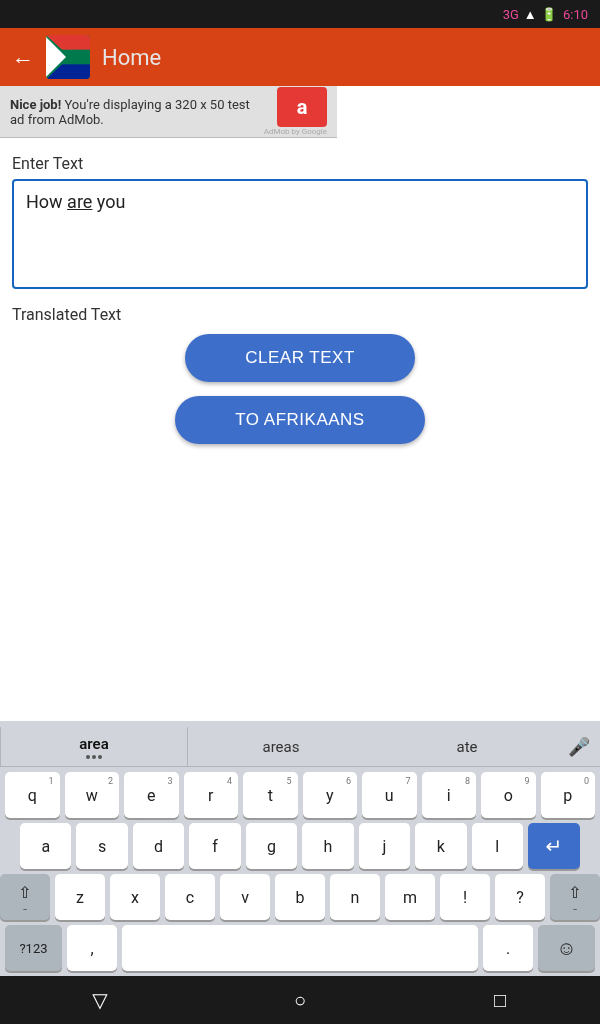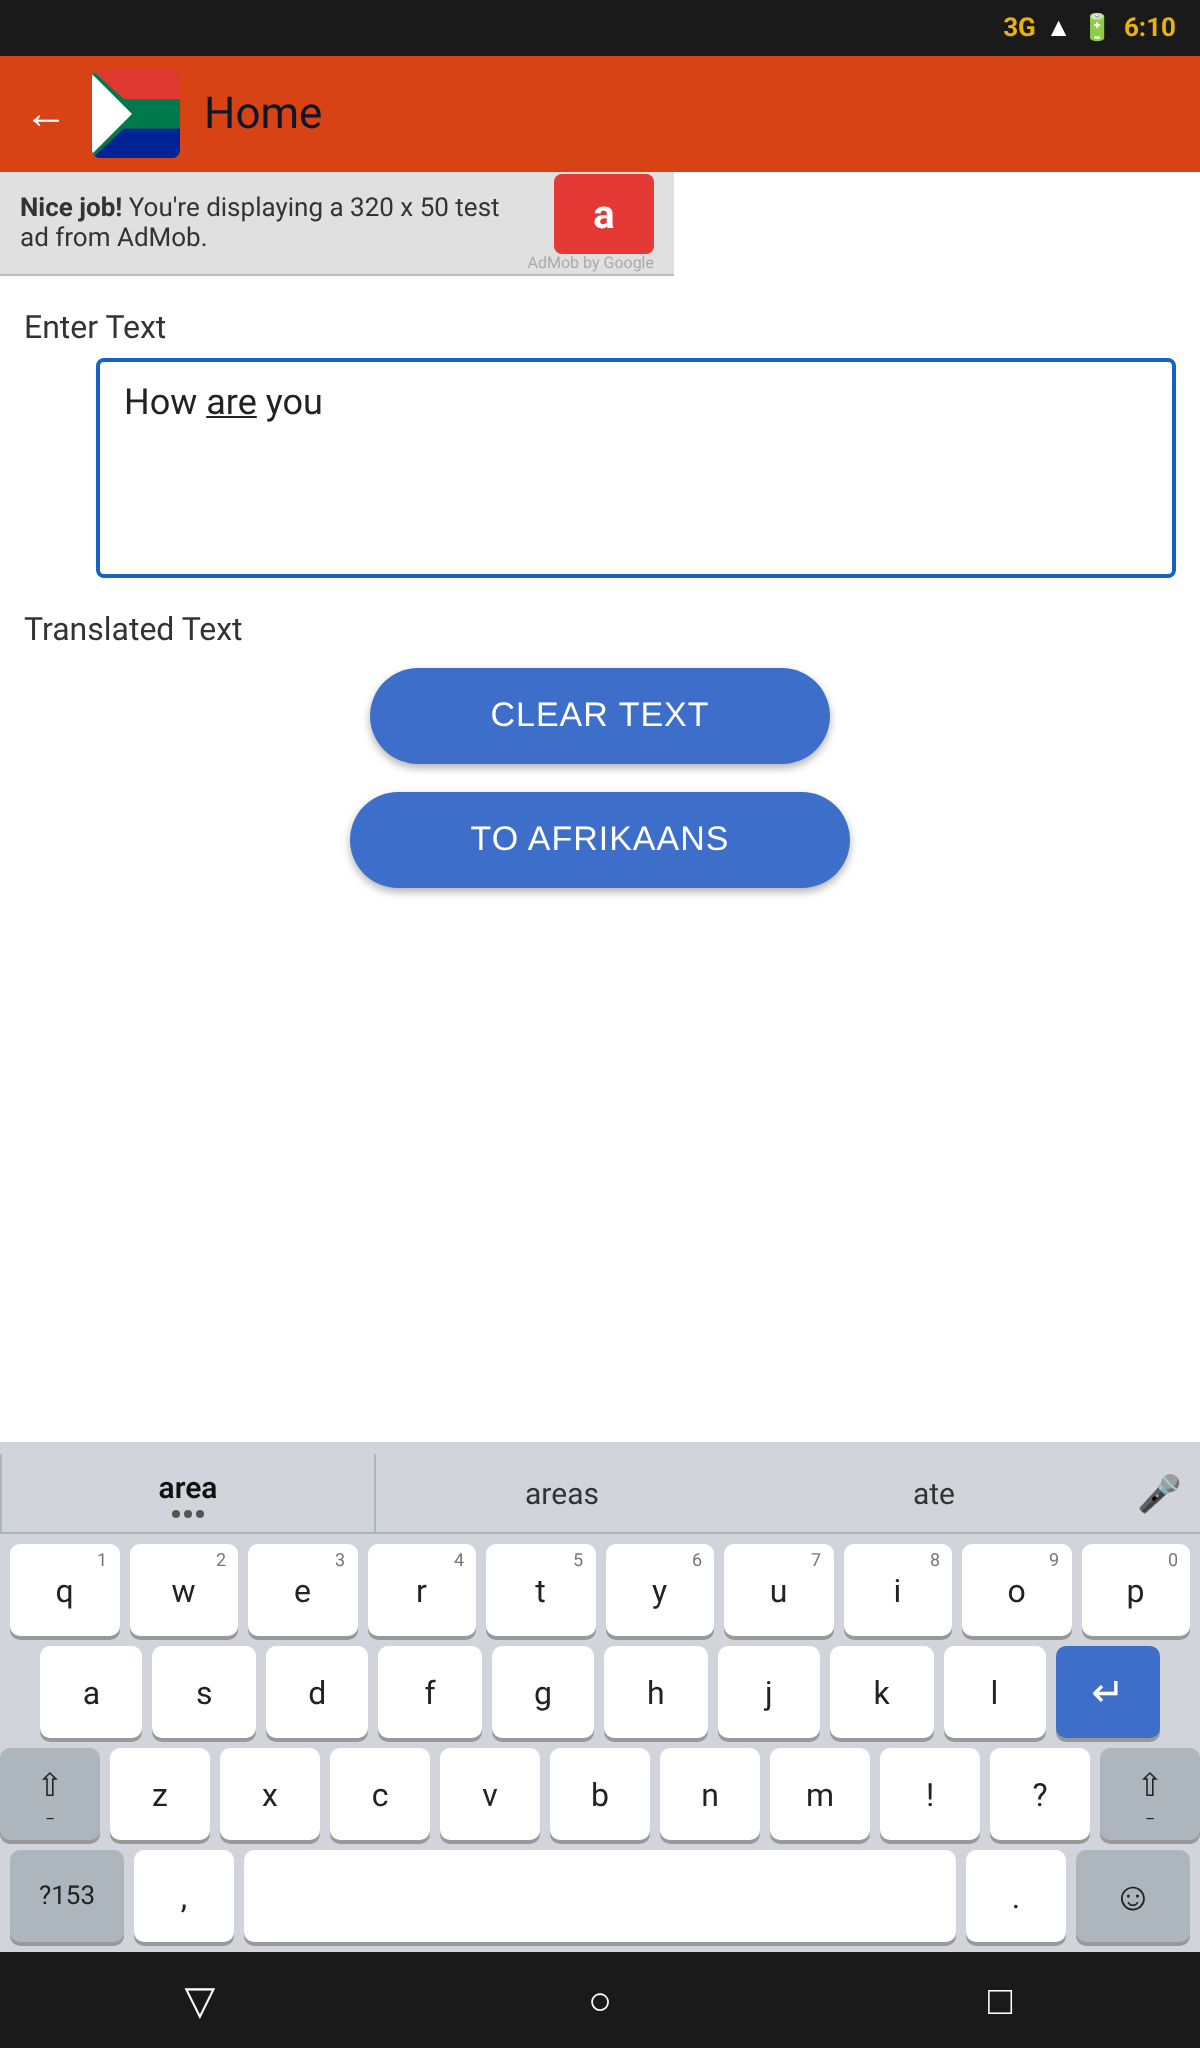--- a/index.html
+++ b/index.html
@@ -18,23 +18,23 @@
     .status-bar {
       background: #1a1a1a;
       height: 28px;
       display: flex;
       align-items: center;
       justify-content: flex-end;
       padding: 0 12px;
       gap: 6px;
     }
     .status-bar-text {
-      color: #eab308;
+      color: #ec4899;
       font-size: 13px;
-      font-weight: 700;
+      font-weight: 400;
     }
     .status-icons {
       display: flex;
       align-items: center;
       gap: 5px;
     }
 
     
     .top-bar {
       background: #d84315;
@@ -50,21 +50,21 @@
       cursor: pointer;
     }
     .flag-icon {
       width: 44px;
       height: 44px;
       border-radius: 4px;
       overflow: hidden;
       flex-shrink: 0;
     }
     .app-title {
-      color: #0f172a;
+      color: #e5e5e5;
       font-size: 22px;
       font-weight: 400;
     }
 
     
     .ad-banner {
       background: #e0e0e0;
       height: 52px;
       display: flex;
       align-items: center;
@@ -112,21 +112,20 @@
       margin-bottom: 6px;
     }
 
     .text-area-box {
       border: 2px solid #1565c0;
       border-radius: 4px;
       padding: 10px 12px;
       min-height: 110px;
       margin-bottom: 16px;
       background: white;
-      margin-left: 36px;
     }
     .text-area-box .display-text {
       font-size: 18px;
       color: #222;
       min-height: 80px;
     }
     .text-area-box .display-text .underline {
       text-decoration: underline;
     }
 
@@ -382,21 +381,21 @@
     <div class="key">v</div>
     <div class="key">b</div>
     <div class="key">n</div>
     <div class="key">m</div>
     <div class="key">!</div>
     <div class="key">?</div>
     <div class="key shift" style="flex:1.2;">⇧<br><span style="font-size:8px;">_</span></div>
   </div>
 
   <div class="bottom-row">
-    <div class="key sym">?153</div>
+    <div class="key sym">?123</div>
     <div class="key comma">,</div>
     <div class="key space"></div>
     <div class="key period">.</div>
     <div class="key emoji">☺</div>
   </div>
 </div>
 
 <div class="nav-bar">
   <div class="nav-btn">▽</div>
   <div class="nav-btn">○</div>

